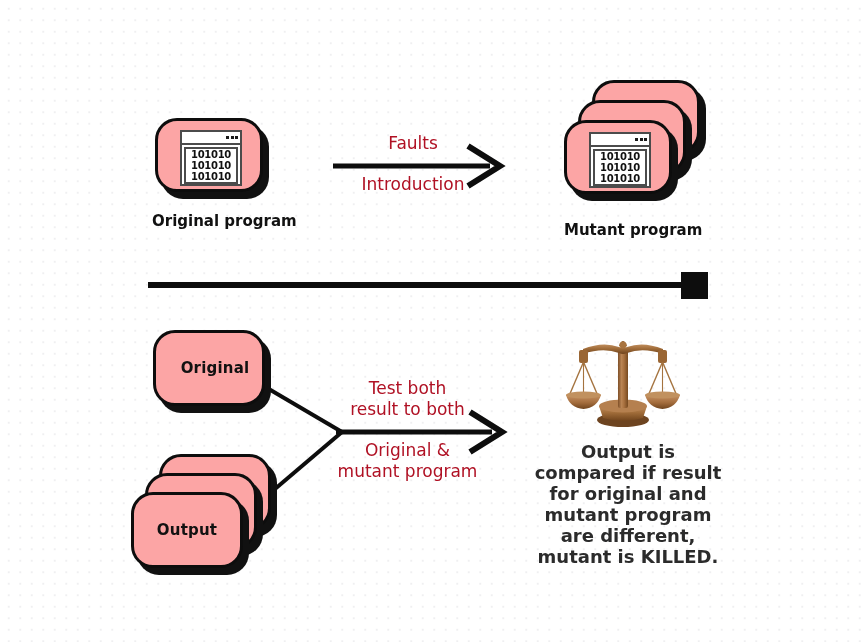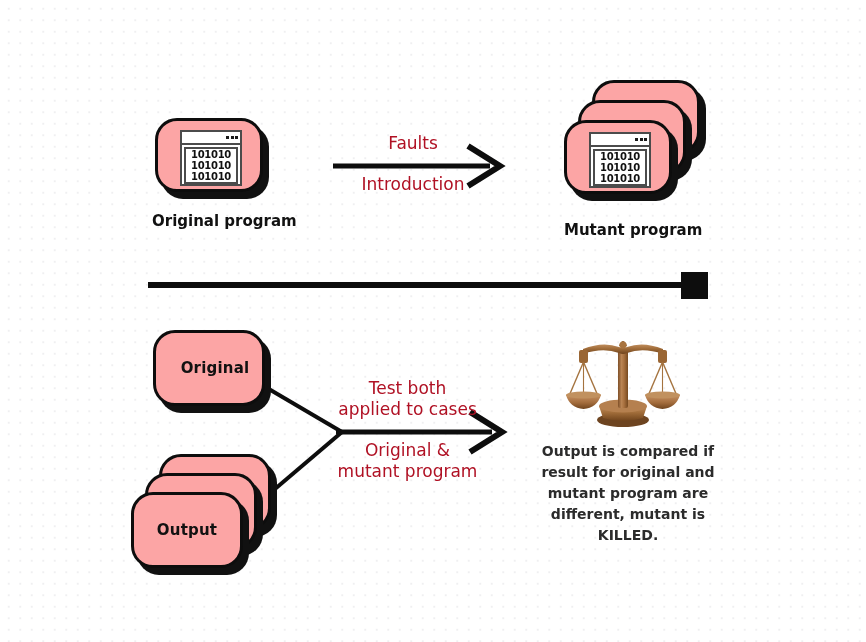--- a/index.html
+++ b/index.html
@@ -127,21 +127,21 @@
 
   
   #result-text {
     position: absolute;
     left: 528px;
     top: 441px;
     width: 200px;
     text-align: center;
     font-family: "DejaVu Sans", sans-serif;
     font-weight: bold;
-    font-size: 14px;
+    font-size: 18px;
     line-height: 21px;
     color: #2b2b2b;
   }
 </style>
 </head>
 <body>
 
 <div id="canvas">
 
   <svg class="layer" id="svg-layer" width="866" height="642" viewBox="0 0 866 642">
@@ -260,20 +260,20 @@
       <span class="pbox-label">Original</span>
     </div>
 
     <div class="pbox" style="left:159px; top:454px; width:112px; height:76px;"></div>
     <div class="pbox" style="left:145px; top:473px; width:112px; height:76px;"></div>
     <div class="pbox plain" style="left:131px; top:492px; width:112px; height:76px;">
       <span class="pbox-label">Output</span>
     </div>
 
     <div class="cap" style="left:325px; top:378px; width:165px;">Test both</div>
-    <div class="cap" style="left:325px; top:399px; width:165px;">applied to cases</div>
+    <div class="cap" style="left:325px; top:399px; width:165px;">result to both</div>
     <div class="cap" style="left:325px; top:440px; width:165px;text-align:center;">Original &amp;</div>
     <div class="cap" style="left:325px; top:461px; width:165px;">mutant program</div>
 
     <div id="result-text">Output is compared if result for original and mutant program are different, mutant is KILLED.</div>
 
   </div>
 </div>
 
 </body></html>

